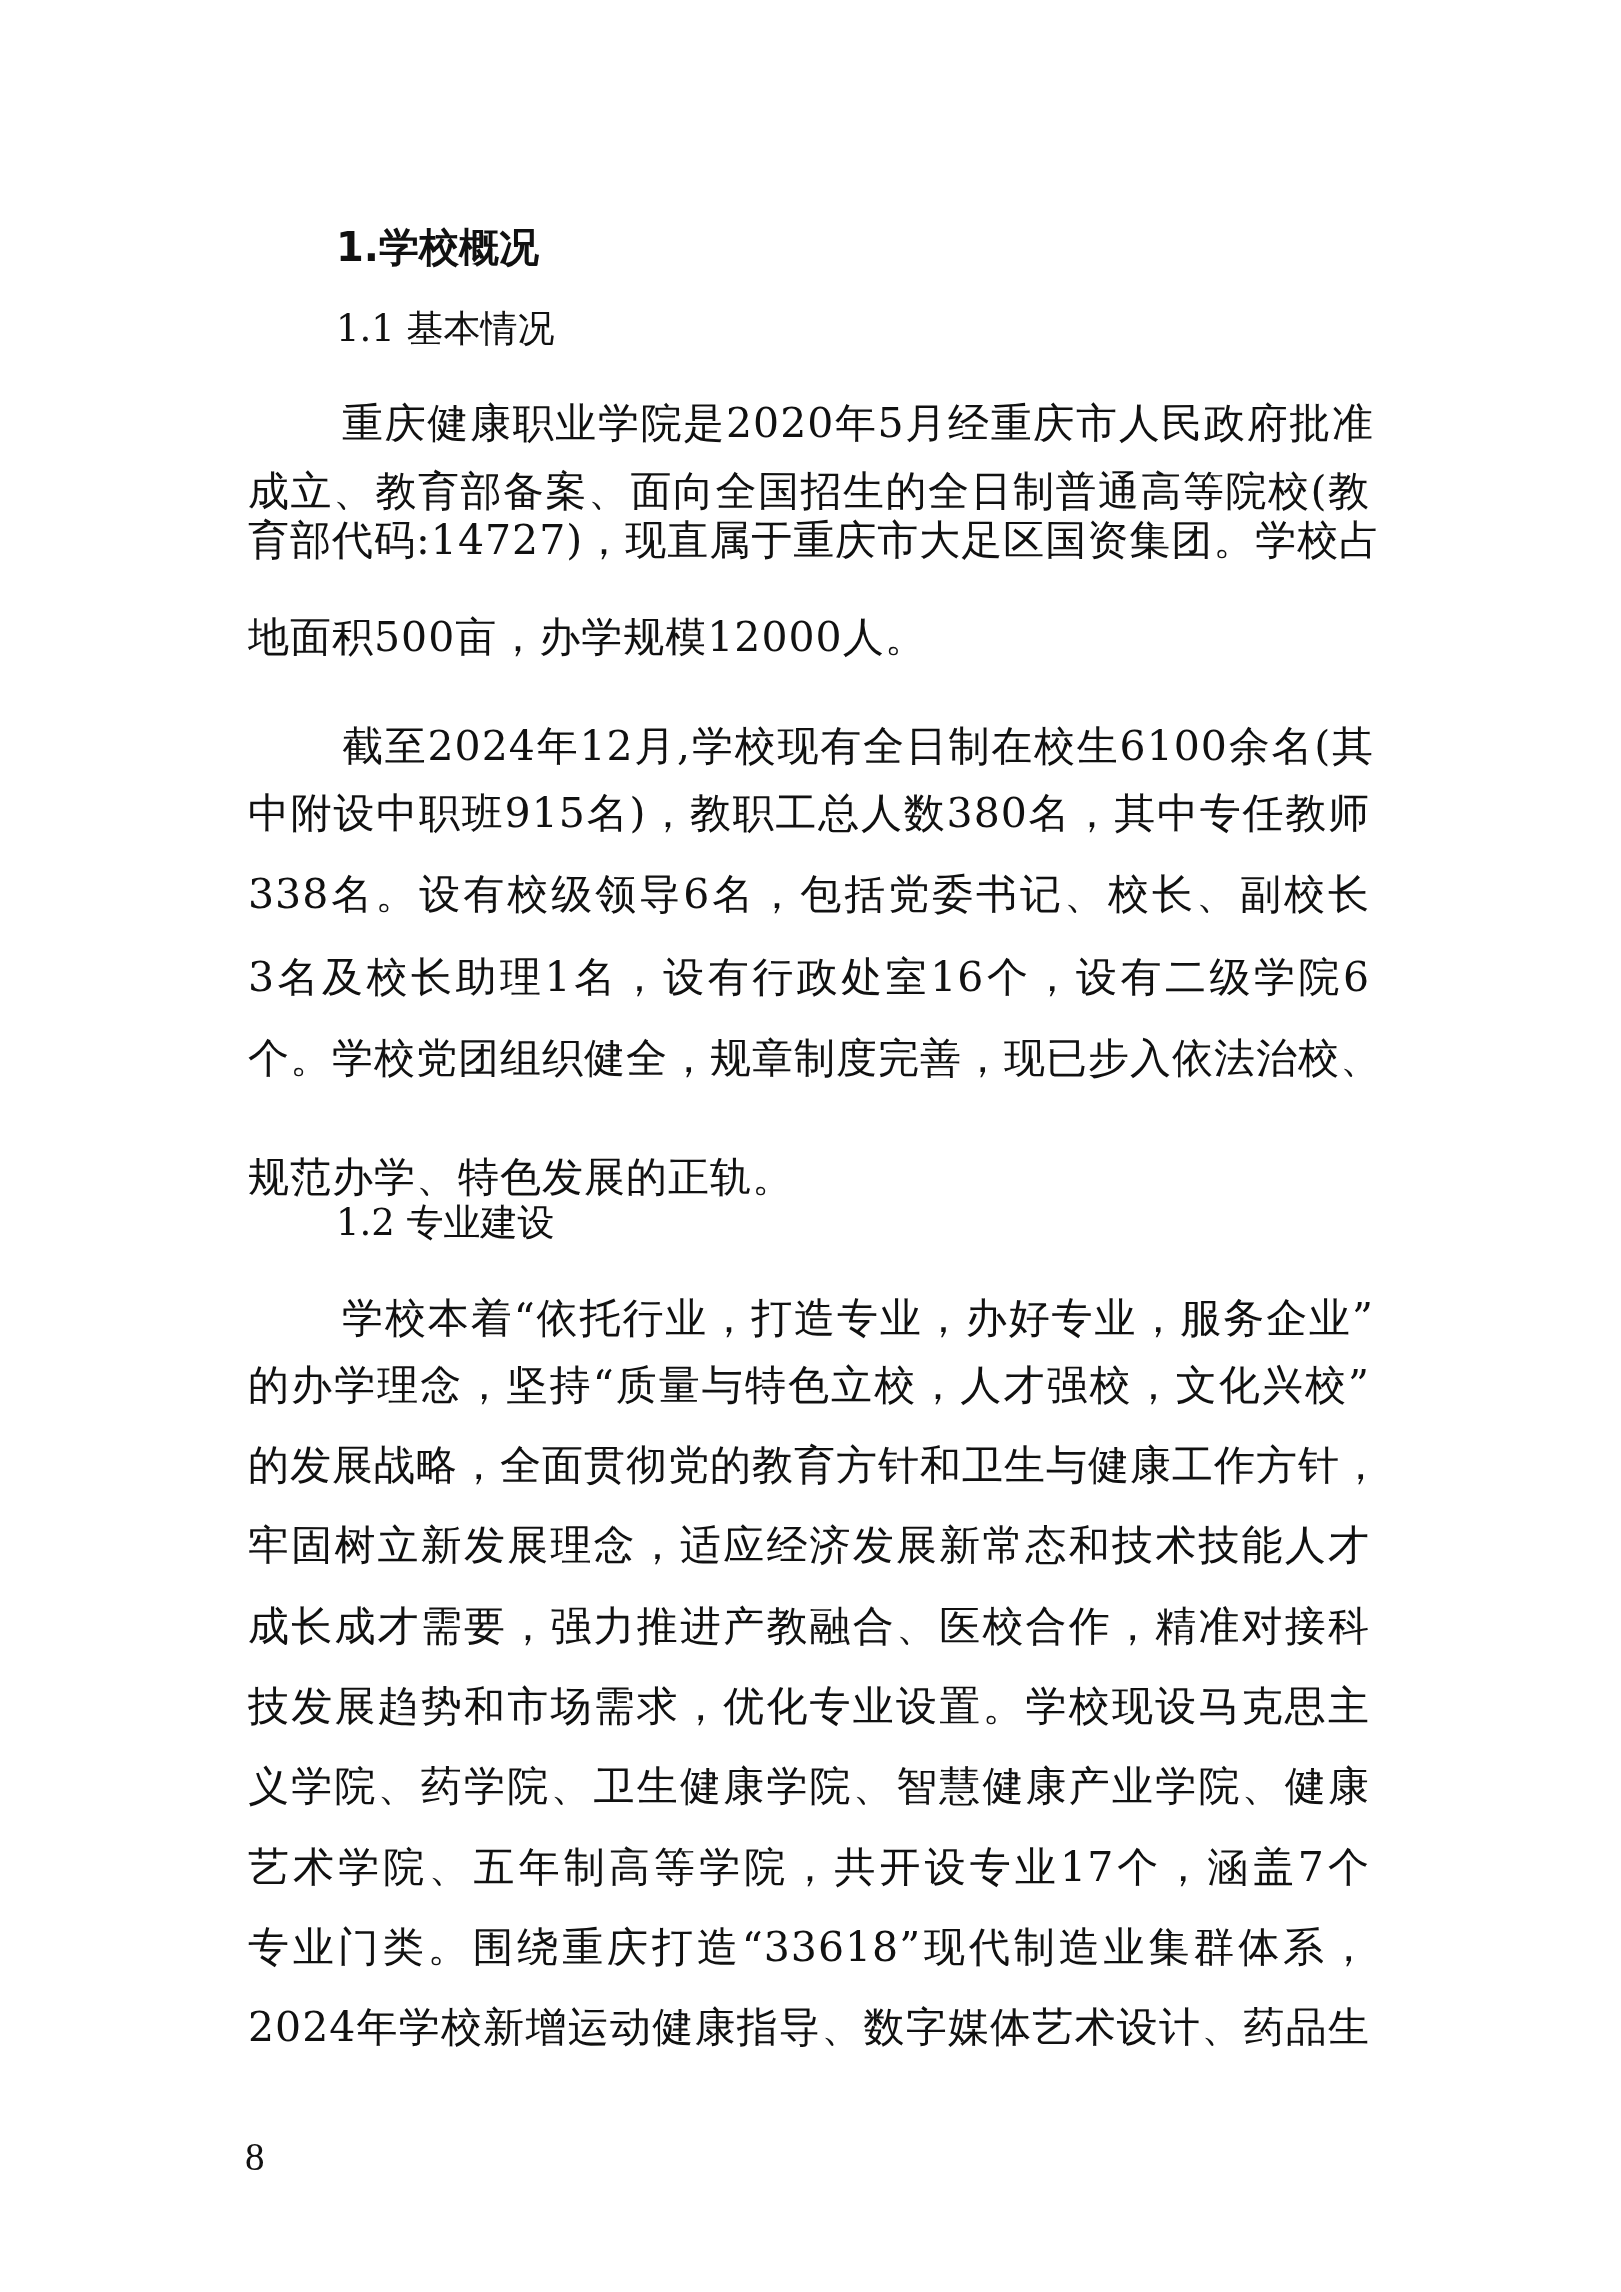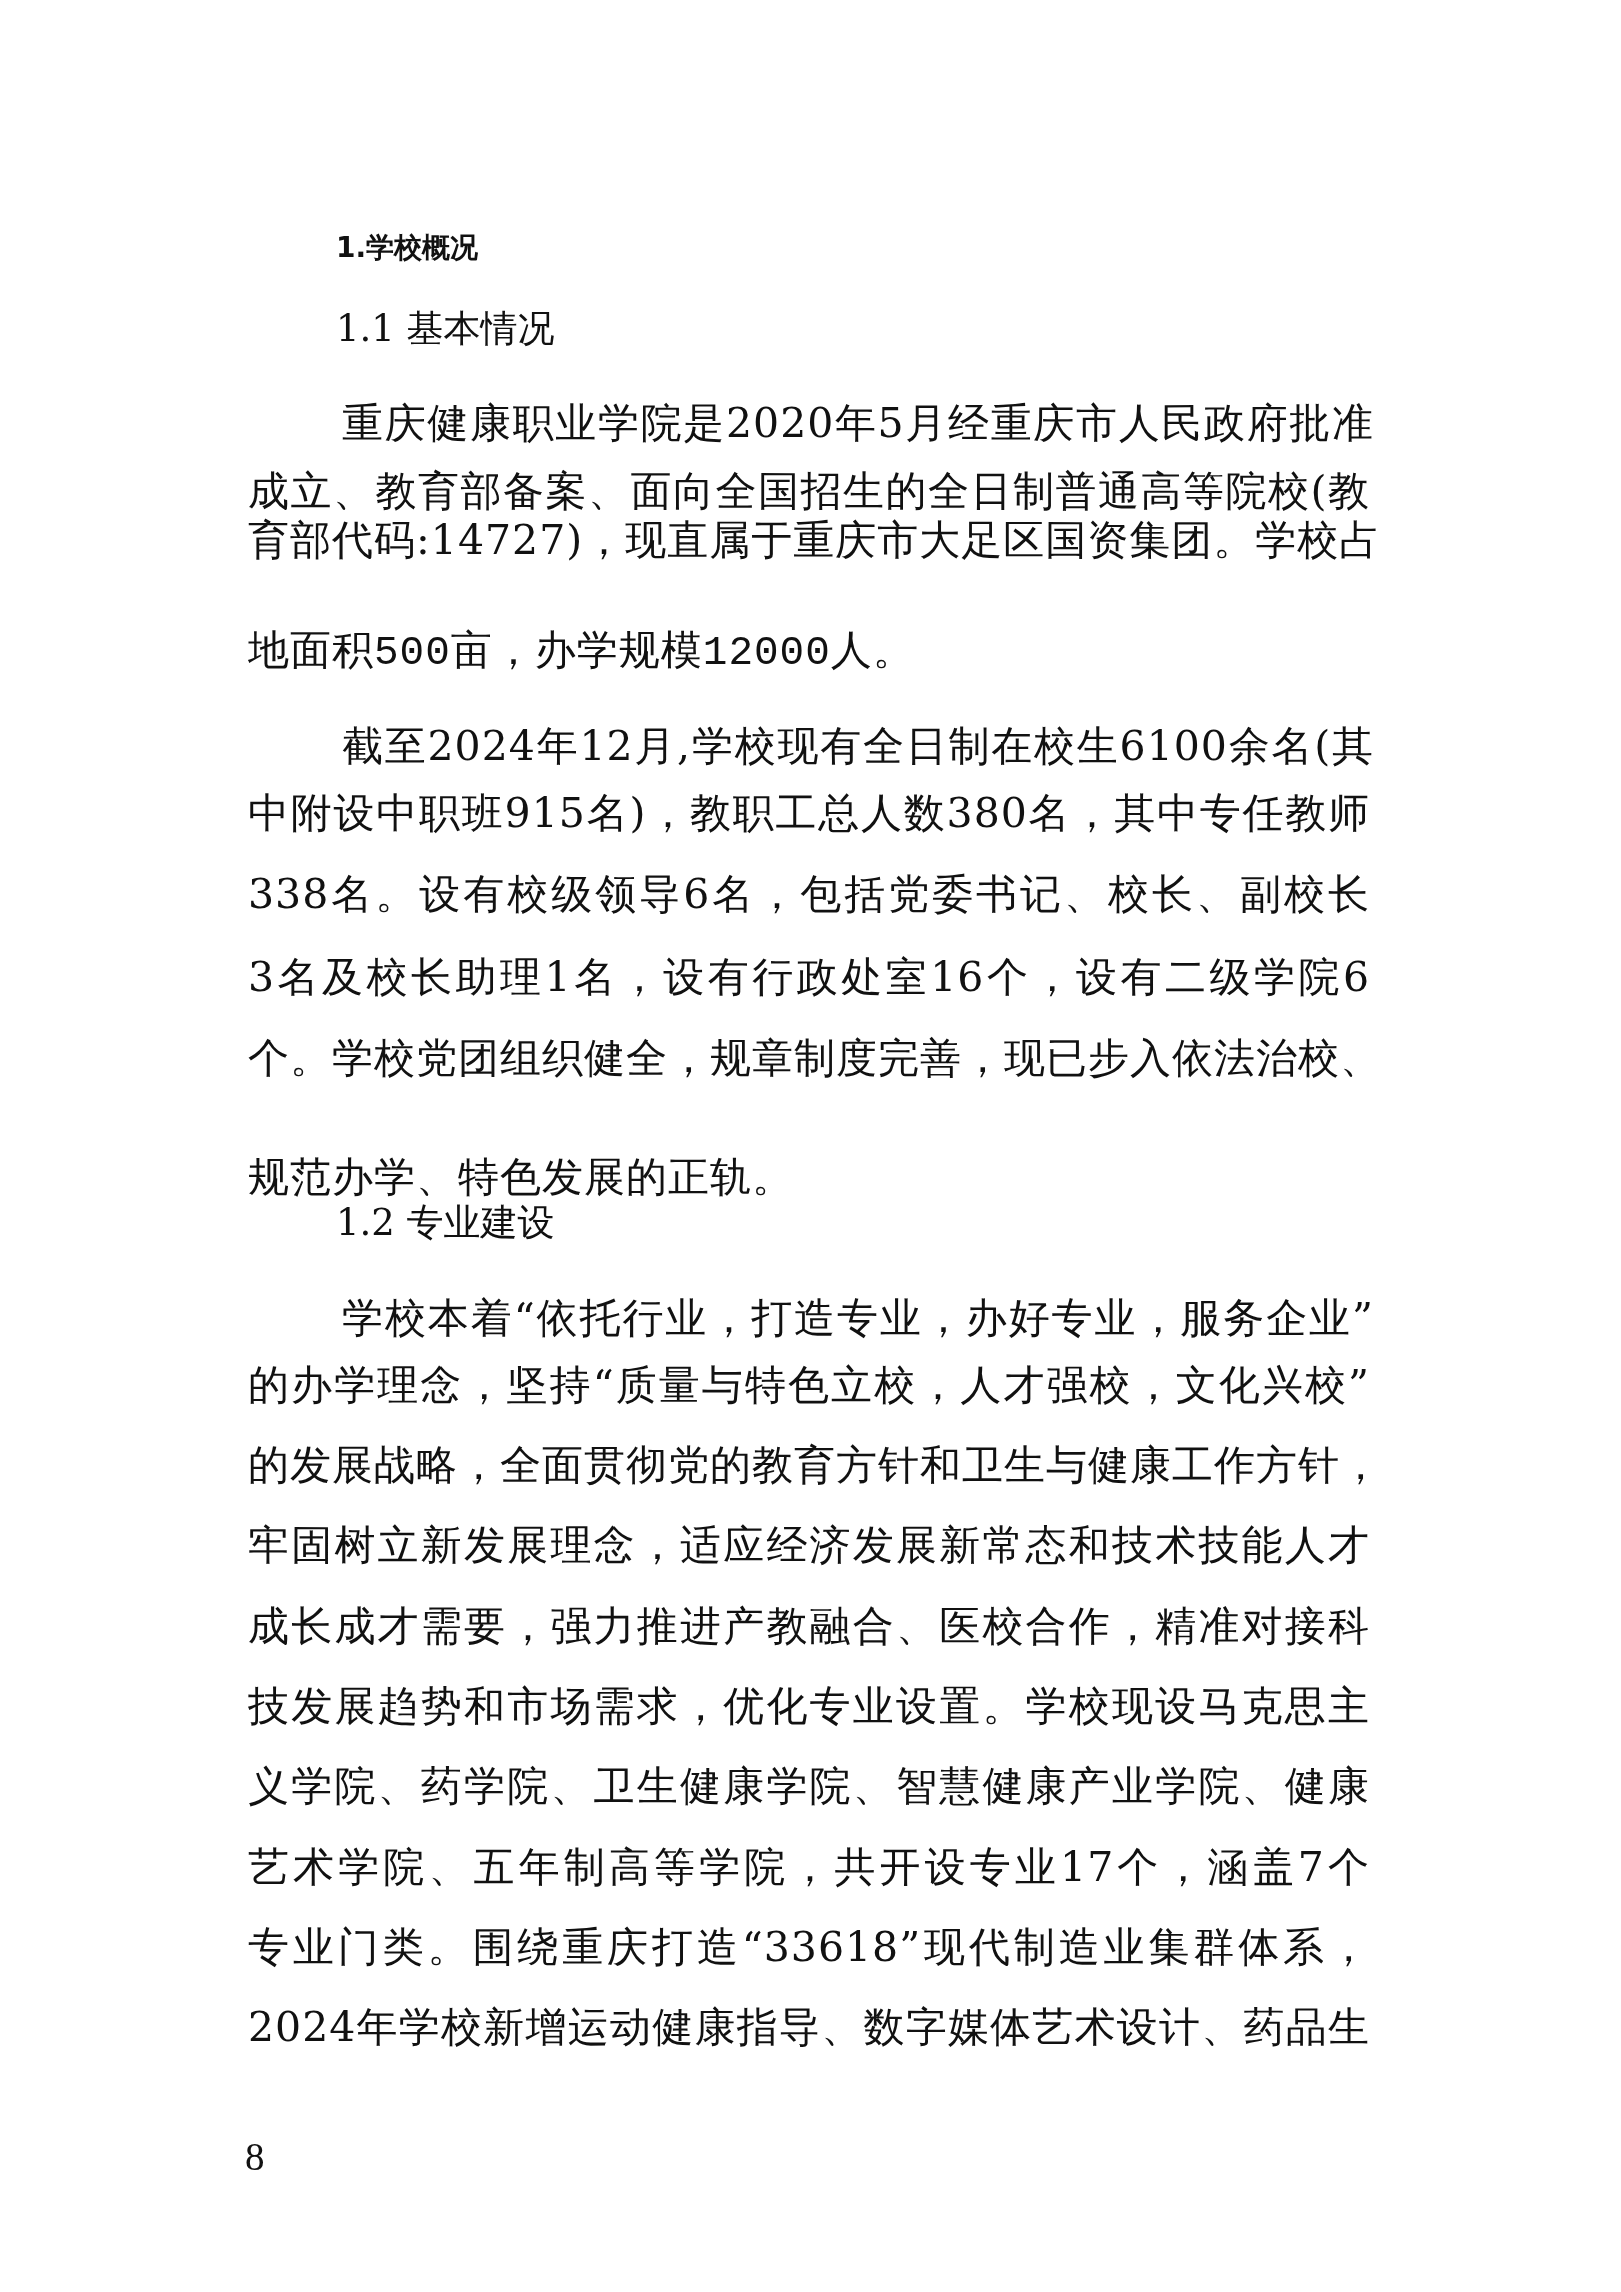--- a/index.html
+++ b/index.html
@@ -5,38 +5,38 @@
   html, body { margin:0; padding:0; background:#ffffff; }
   body { width:1621px; height:2293px; position:relative; overflow:hidden;
          font-family:"DejaVu Serif","Liberation Serif",serif; color:#111; }
   .page { position:absolute; left:0; top:0; width:1621px; height:2293px; }
   .line { position:absolute; left:248px; width:1122px; height:59px;
           font-size:41px; line-height:59px; white-space:nowrap;
           text-align:justify; text-align-last:justify; letter-spacing:1px; }
   .line.last { text-align-last:left; }
   .indent { left:342px; width:1032px;margin-top:14px; }
   .h1 { position:absolute; left:336px; top:218px; font-family:"DejaVu Sans","Liberation Sans",sans-serif;
-        font-weight:bold; font-size:28px; line-height:59px; white-space:nowrap; }
+        font-weight:bold; font-size:40px; line-height:59px; white-space:nowrap; }
   .h2 { position:absolute; left:336px; height:59px; font-size:37px; line-height:59px; white-space:nowrap; }
   .pagenum { position:absolute; left:245px; top:2135px; font-family:"Liberation Serif",serif;
              font-size:39px; line-height:43px; }
 </style>
 </head>
 <body>
 
 <div class="page">
 
   <div class="h1">1.学校概况</div>
 
   <div class="h2" style="top:299px;">1.1 基本情况</div>
 
   <div class="line indent" style="top:380px;">重庆健康职业学院是2020年5月经重庆市人民政府批准</div>
   <div class="line" style="top:462px;">成立、教育部备案、面向全国招生的全日制普通高等院校(教</div>
   <div class="line" style="top:511px;">育部代码:14727)，现直属于重庆市大足区国资集团。学校占</div>
-  <div class="line last" style="top:624px;font-family:Liberation Mono, monospace;">地面积500亩，办学规模12000人。</div>
+  <div class="line last" style="top:608px;">地面积500亩，办学规模12000人。</div>
 
   <div class="line indent" style="top:703px;">截至2024年12月,学校现有全日制在校生6100余名(其</div>
   <div class="line" style="top:784px;">中附设中职班915名)，教职工总人数380名，其中专任教师</div>
   <div class="line" style="top:865px;">338名。设有校级领导6名，包括党委书记、校长、副校长</div>
   <div class="line" style="top:948px;">3名及校长助理1名，设有行政处室16个，设有二级学院6</div>
   <div class="line" style="top:1029px;">个。学校党团组织健全，规章制度完善，现已步入依法治校、</div>
   <div class="line last" style="top:1111px;margin-top:37px;">规范办学、特色发展的正轨。</div>
 
   <div class="h2" style="top:1193px;">1.2 专业建设</div>
 

